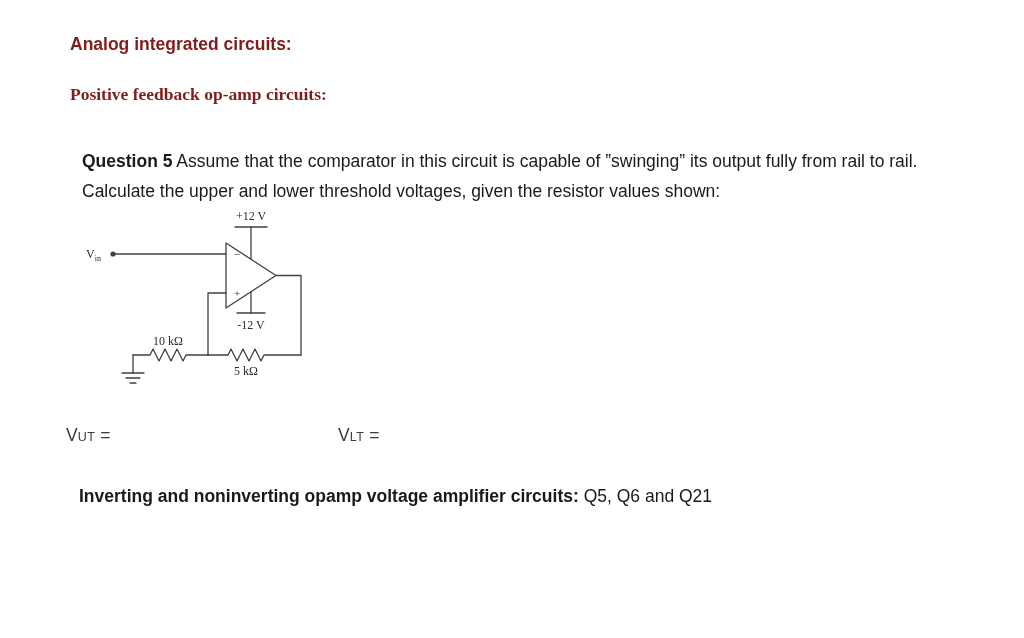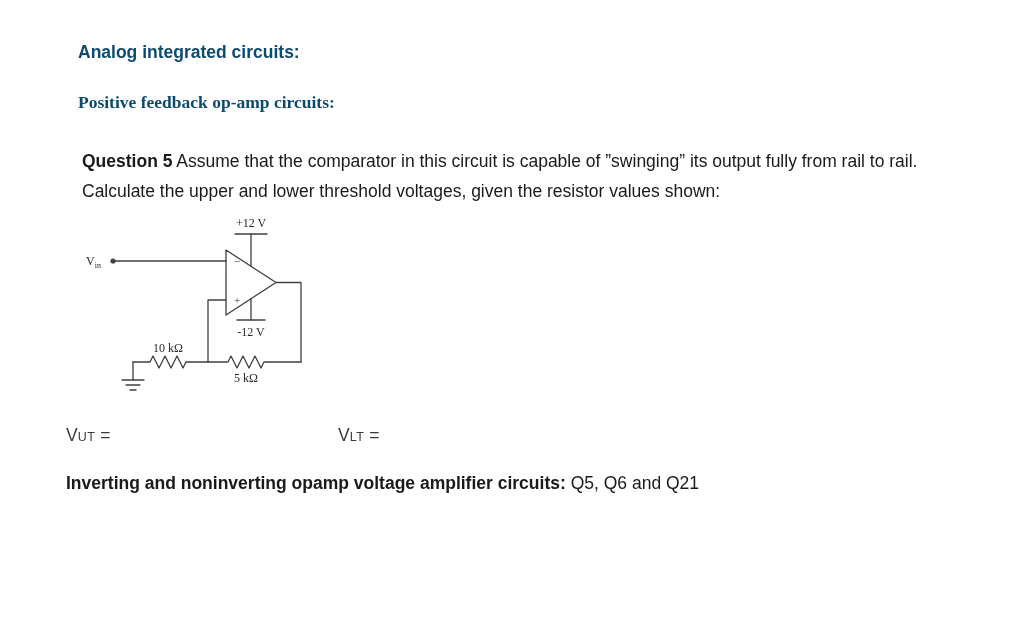--- a/index.html
+++ b/index.html
@@ -15,39 +15,39 @@
     position: relative;
     width: 1024px;
     height: 638px;
     overflow: hidden;
   }
   .h-bold {
     position: absolute;
     left: 66px;
     font-size: 17.5px;
     font-weight: bold;
-    margin: 12px;
-    color: #0c4a6e;
+    margin: 4px;
+    color: #7f1d1d;
   }
   #heading1 { top: 30px; }
   #heading2 { top: 80px; font-family: Liberation Serif, serif; }
   .question {
     position: absolute;
     left: 66px;
     top: 130px;
     width: 912px;
     font-size: 17.5px;
     line-height: 30px;
     margin: 16px;
   }
   .question strong { font-weight: bold; }
   .circuit-wrap {
     position: absolute;
     left: 58px;
-    top: 210px;
+    top: 203px;
     width: 340px;
     height: 200px;
   }
   svg .wire {
     fill: none;
     stroke: #404040;
     stroke-width: 1.3;
     stroke-linejoin: round;
     stroke-linecap: round;
   }
@@ -82,21 +82,21 @@
   #vlt { left: 338px; }
   .answer .subcaps {
     font-size: 12.5px;
     letter-spacing: 0.5px;
   }
   .footer-line {
     position: absolute;
     left: 66px;
     top: 473px;
     font-size: 17.5px;
-    margin: 0;
+    margin: 13px;
   }
   .footer-line strong { font-weight: bold; }
 </style>
 </head>
 <body>
 
 <div class="page">
 
   <p class="h-bold" id="heading1">Analog integrated circuits:</p>
 

